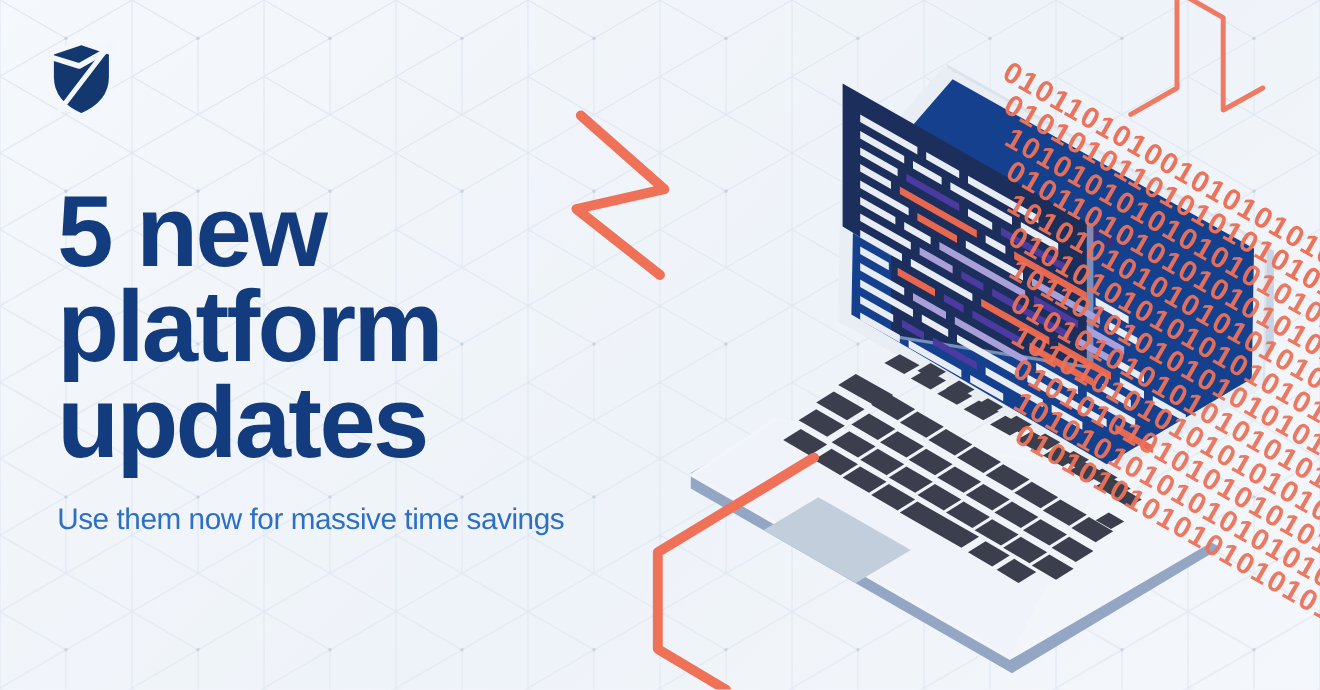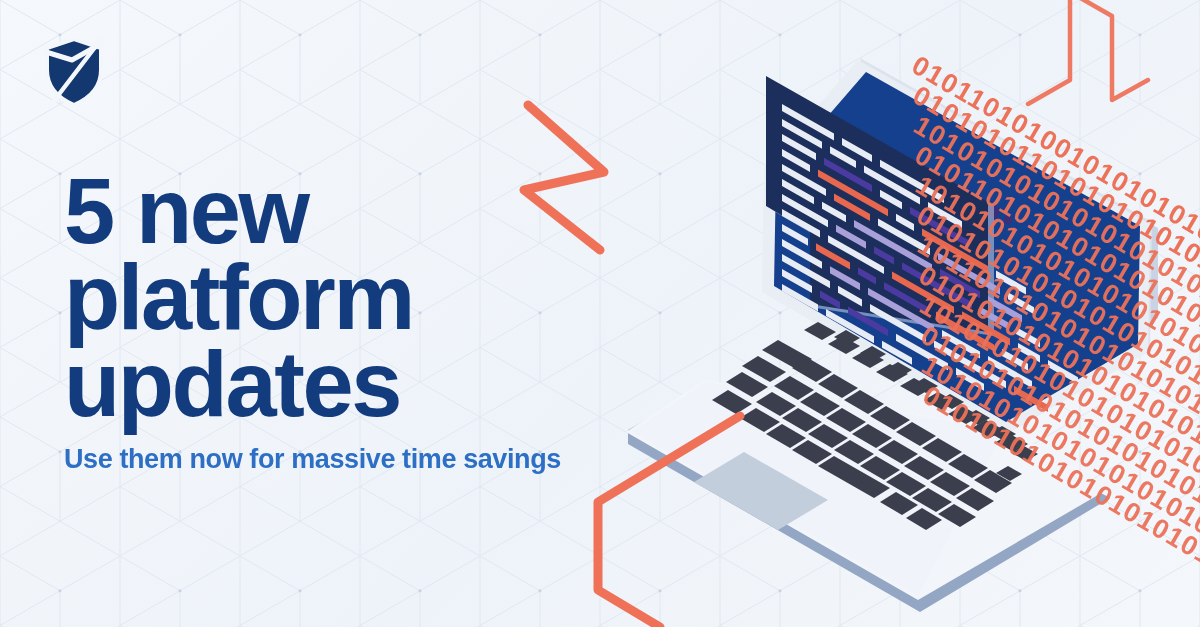--- a/index.html
+++ b/index.html
@@ -13,34 +13,34 @@
     position:absolute; inset:0;
     width:1200px; height:627px;
     overflow:hidden;
     background:linear-gradient(135deg,#f5f8fc 0%,#eef3f9 55%,#f4f7fb 100%);
   }
   
   .bg-grid { position:absolute; inset:0; pointer-events:none; }
   
   .logo { position:absolute; left:42px; top:36px; width:64px; height:72px; }
   
-  .text-block { position:absolute; left:64px; top:168px; width:560px; }
+  .text-block { position:absolute; left:52px; top:168px; width:560px; }
   .headline {
     color:#123c7e;
     font-size:92px;
     line-height:0.94;
     font-weight:700;
     letter-spacing:-2.4px;
     white-space:pre-line;
   }
   .subhead {
-    margin-top:17px;
+    margin-top:30px;
     color:#2c6fc4;
     font-size:27px;
-    font-weight:700;
+    font-weight:400;
     letter-spacing:-0.4px;
   }
   
   .art { position:absolute; left:0; top:0; width:1200px; height:627px; }
   .binary-wrap { position:absolute; right:-18px; top:42px; width:300px; height:380px; pointer-events:none; }
   .bin-row {
     position:absolute;
     color:#ec7259;
     font-family:"Liberation Sans", sans-serif;
     font-size:27px;

